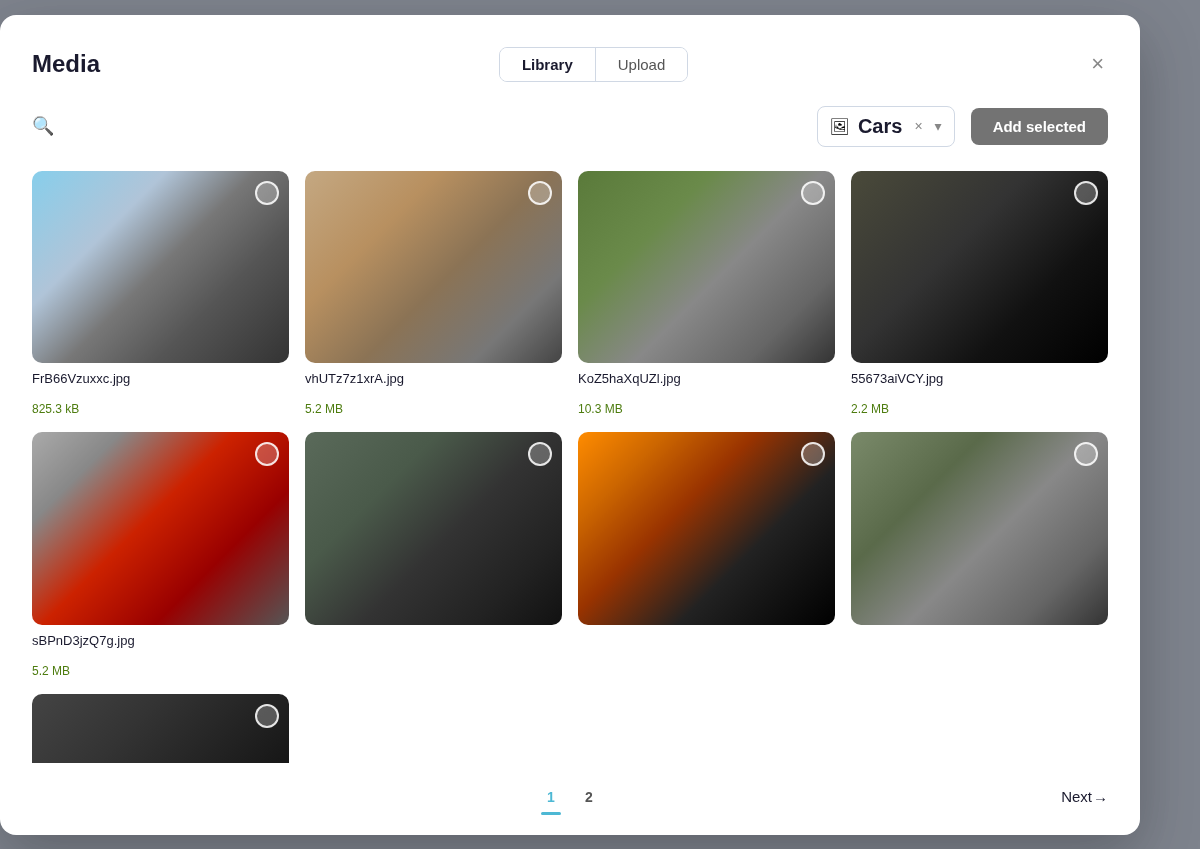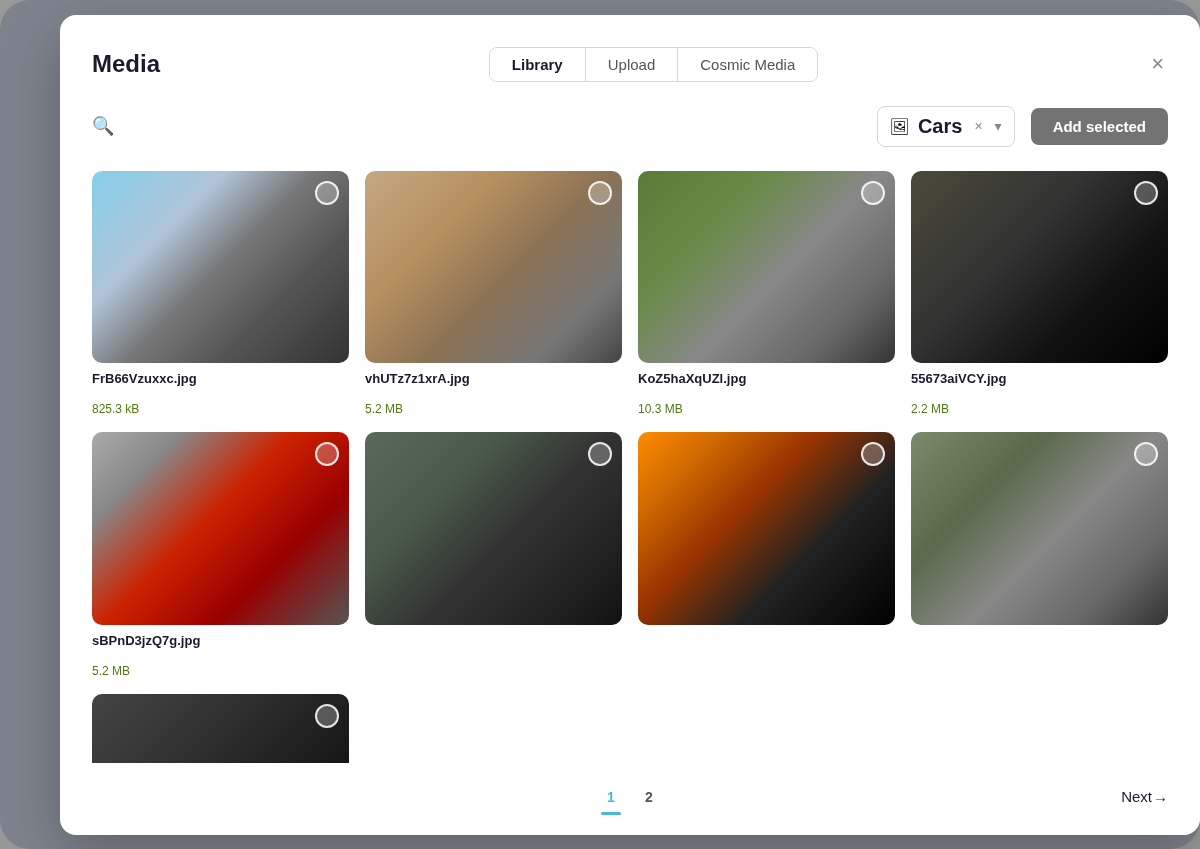--- a/index.html
+++ b/index.html
@@ -13,22 +13,21 @@
       width: 1200px;
       height: 849px;
       overflow: hidden;
     }
     .modal-overlay {
       position: fixed;
       inset: 0;
       background: rgba(100,110,130,0.5);
       display: flex;
       align-items: center;
-      justify-content: flex-end;
-      border-radius: 30px;
+      justify-content: flex-start;
     }
     .modal {
       background: #fff;
       border-radius: 16px;
       width: 1140px;
       max-height: 820px;
       padding: 32px 32px 24px;
       position: relative;
       display: flex;
       flex-direction: column;
@@ -168,21 +167,21 @@
       top: 10px;
       right: 10px;
       width: 24px;
       height: 24px;
       border-radius: 50%;
       border: 2px solid rgba(255,255,255,0.85);
       background: rgba(255,255,255,0.25);
     }
     .media-name {
       font-size: 13px;
-      font-weight: 700;
+      font-weight: 400;
       color: #1a1a2e;
       margin-top: 8px;
       white-space: nowrap;
       overflow: hidden;
       text-overflow: ellipsis;
     }
     .media-size {
       font-size: 12px;
       color: #4d7c0f;
       margin-top: 16px;
@@ -261,21 +260,20 @@
 
 <div class="modal-overlay">
   <div class="modal">
 
     <div class="modal-header">
       <h2 class="modal-title">Media</h2>
 
       <div class="tab-group">
         <button class="tab-item active">Library</button>
         <button class="tab-item">Upload</button>
-        <button class="tab-item">Cosmic Media</button>
       </div>
 
       <button class="close-btn">×</button>
     </div>
 
     <div class="toolbar">
       <div class="search-box">
         <span class="search-icon">🔍</span>
       </div>
 

